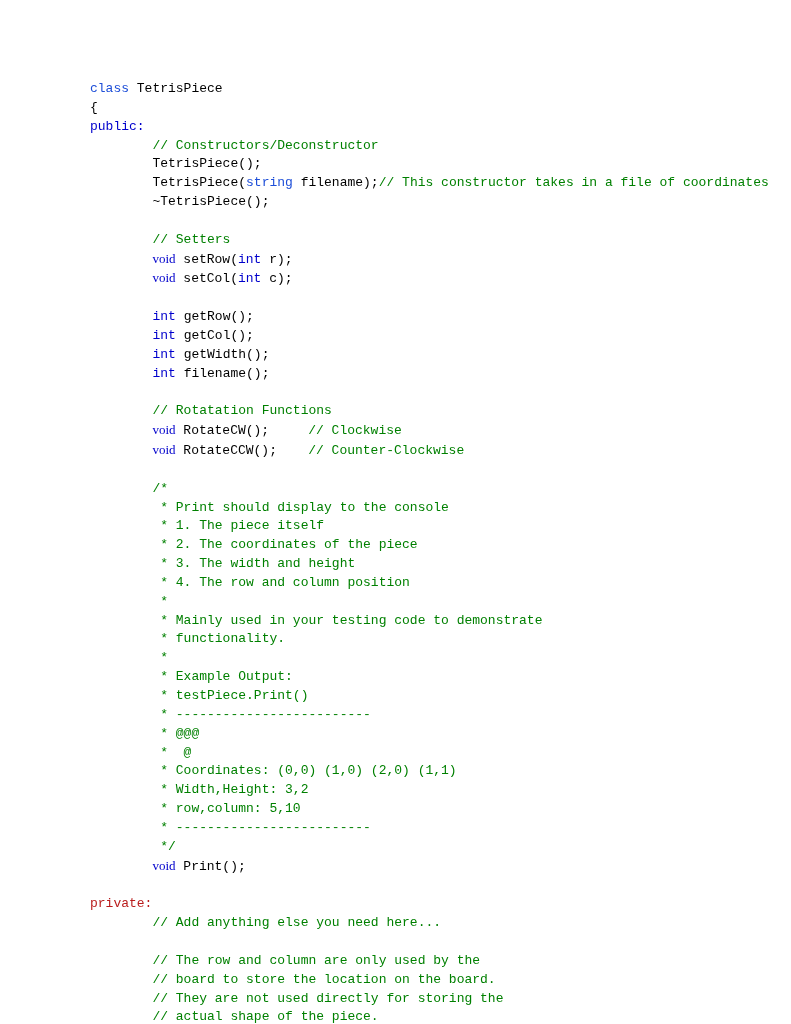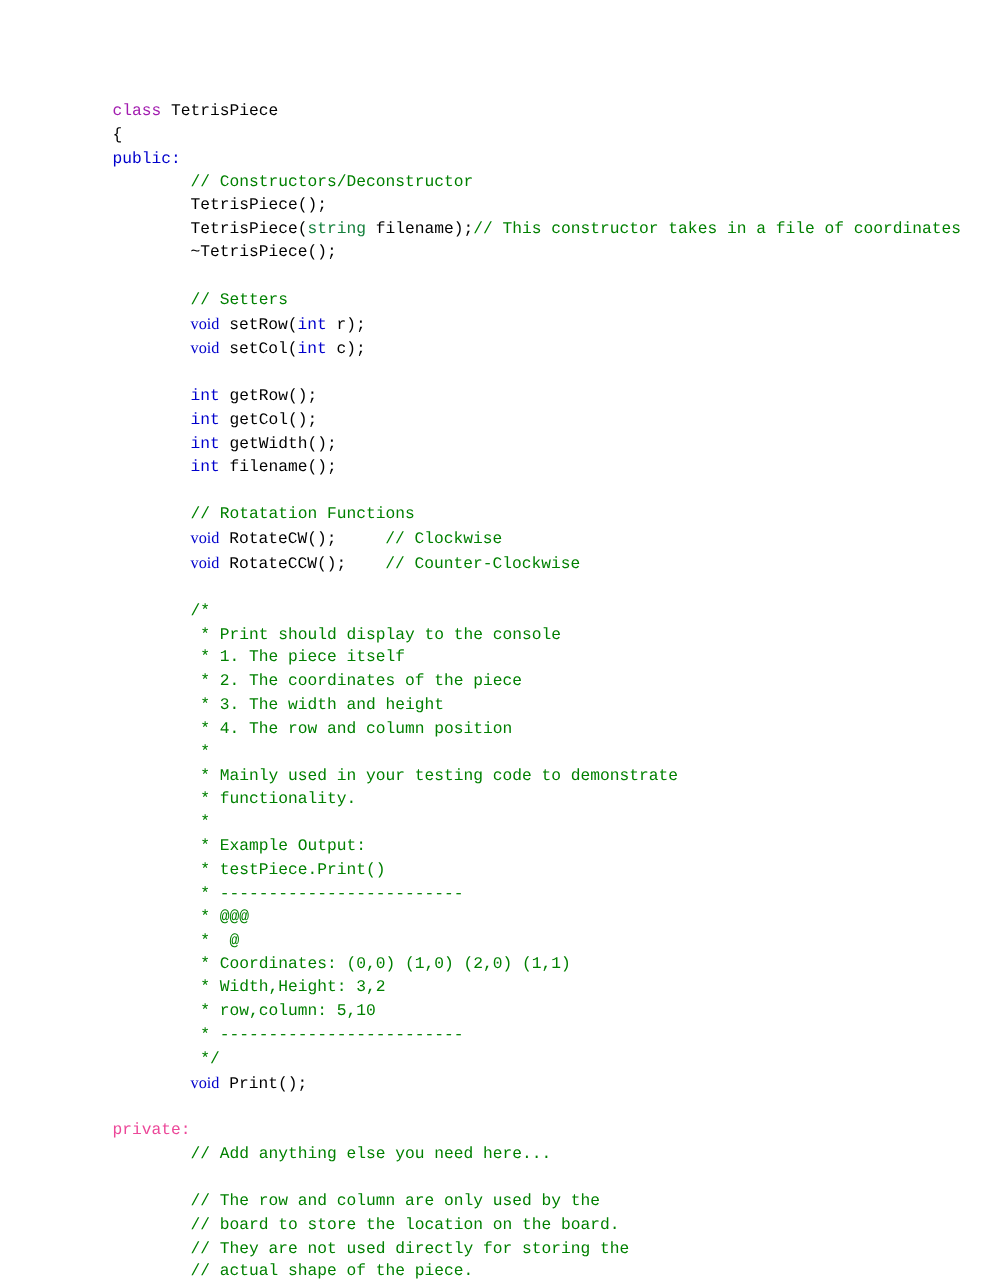--- a/index.html
+++ b/index.html
@@ -21,44 +21,44 @@
       min-height: 1024px;
       background: #ffffff;
     }
 
     .code-line {
       white-space: pre;
       display: block;
     }
 
     .kw-class {
-      color: #a21caf;
+      color: #1d4ed8;
       text-align: right;
     }
 
     .kw-public {
       color: #0000cc;
     }
 
     .kw-private {
-      color: #ec4899;
+      color: #b91c1c;
     }
 
     .kw-void {
       color: #0000cc;
       font-family: Liberation Serif, serif;
     }
 
     .kw-int {
       color: #0000cc;
       margin-top: 28px;
     }
 
     .kw-string {
-      color: #15803d;
+      color: #1d4ed8;
       text-align: right;
     }
 
     .comment-green {
       color: #008000;
     }
 
     .normal {
       color: #000000;
     }

